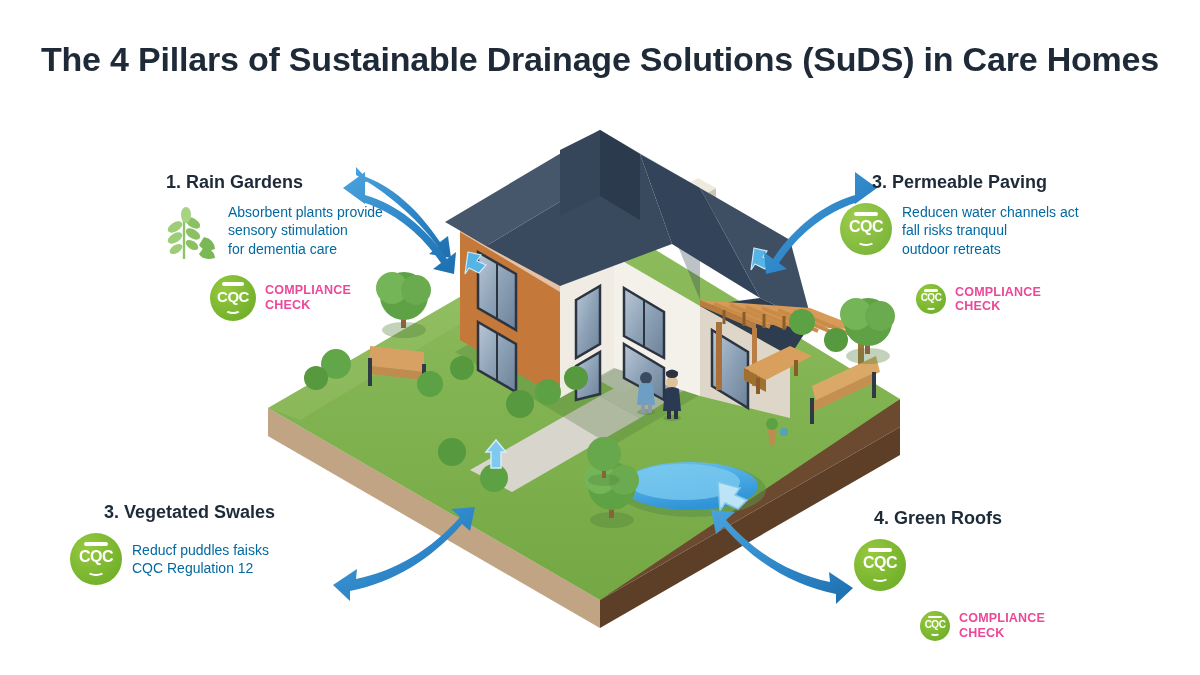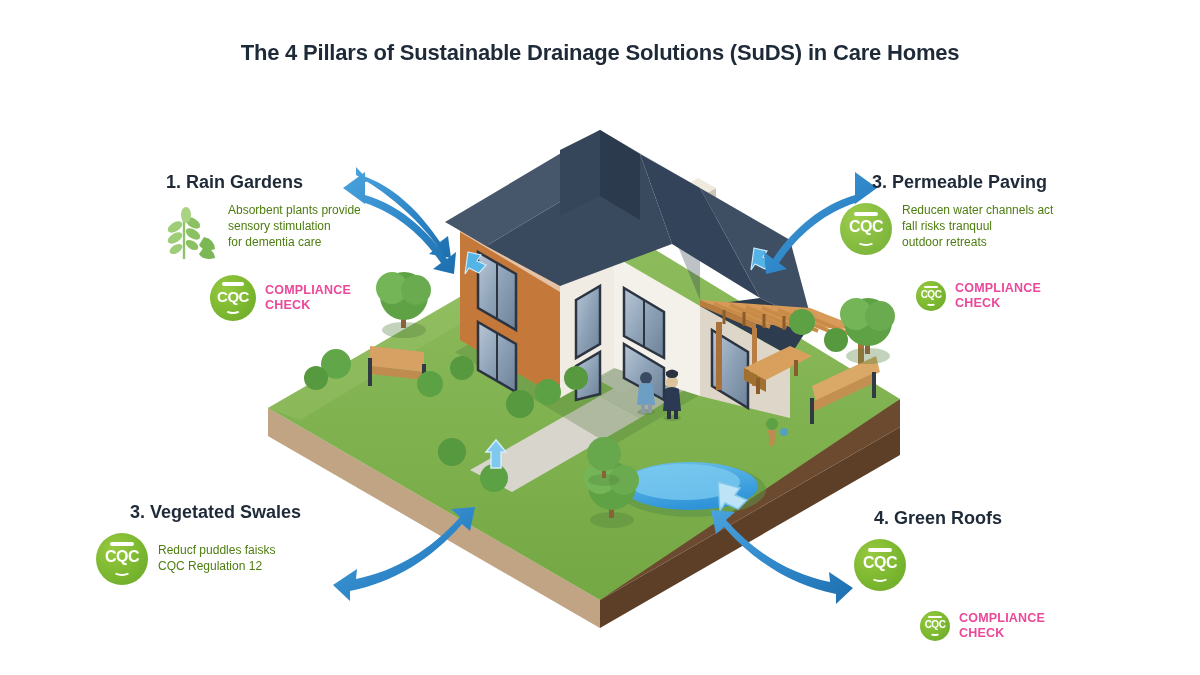--- a/index.html
+++ b/index.html
@@ -8,32 +8,32 @@
     background: #ffffff;
     font-family: "Liberation Sans", sans-serif;
     overflow: hidden;
   }
   #stage { position: relative; width: 1200px; height: 675px; background: #fff; }
 
   
   #title {
     position: absolute; top: 40px; left: 0; width: 1200px;
     text-align: center;
-    font-size: 22px; font-weight: bold; letter-spacing: -0.2px;
+    font-size: 34px; font-weight: bold; letter-spacing: -0.2px;
     color: #1e2a38;
   }
 
   
   .pillar { position: absolute; }
   .pillar-heading {
     font-size: 18px; font-weight: bold; color: #1e2a38;
     white-space: nowrap; margin-bottom: 10px;
   }
   .pillar-body {
-    font-size: 12px; line-height: 1.32; color: #4d7c0f;
+    font-size: 14px; line-height: 1.32; color: #0369a1;
     white-space: pre-line;
   }
   .pillar-row { display: flex; align-items: flex-start; gap: 10px; }
 
   
   .cqc {
     position: relative; flex: 0 0 auto;
     border-radius: 50%;
     background: radial-gradient(circle at 34% 30%, #96c93f 0%, #7ab62f 58%, #6aa827 100%);
     display: flex; align-items: center; justify-content: center;
@@ -358,21 +358,21 @@
       <div class="cqc cqc-small">
         <div class="bar"></div>
         <div class="txt">CQC</div>
         <div class="smile"></div>
       </div>
       <div class="compliance-label">COMPLIANCE
 CHECK</div>
     </div>
   </div>
 
-  <div class="pillar" style="left:124px; top:502px; width:260px;">
+  <div class="pillar" style="left:98px; top:502px; width:260px;">
     <div class="pillar-heading" style="margin-left:6px;">3. Vegetated Swales</div>
     <div class="pillar-row" style="margin-left:-28px; align-items:center;">
       <div class="cqc cqc-big" style="width:52px;height:52px;">
         <div class="bar"></div>
         <div class="txt" style="font-size:16px;">CQC</div>
         <div class="smile"></div>
       </div>
       <div class="pillar-body">Reducf puddles faisks
 CQC Regulation 12</div>
     </div>

